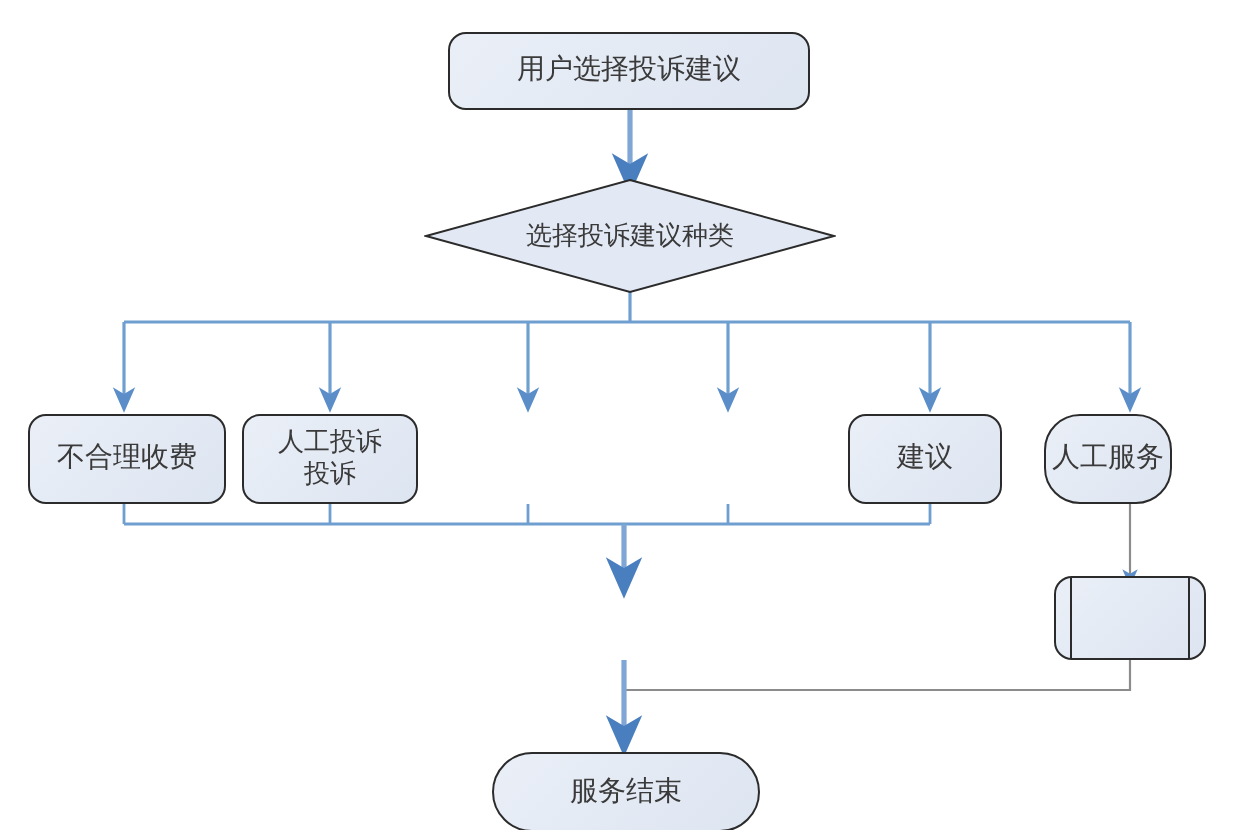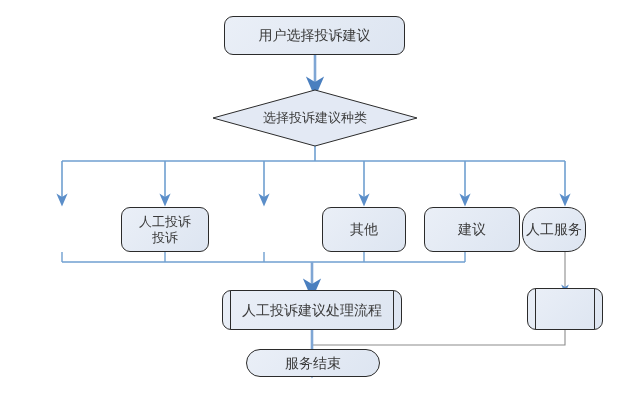--- a/index.html
+++ b/index.html
@@ -132,47 +132,42 @@
     <span class="lbl">用户选择投诉建议</span>
   </div>
 
   <div class="diamond" style="left:212px; top:89px; width:206px; height:58px;">
     <svg class="shape" viewBox="0 0 206 58" preserveAspectRatio="none">
       <polygon points="103,1 205,29 103,57 1,29" fill="#e3e9f4" stroke="#2b2b2b" stroke-width="1"></polygon>
     </svg>
     <span class="lbl f13">选择投诉建议种类</span>
   </div>
 
+  <div class="node rounded f14" style="left:14px; top:207px; width:99px; height:45px;">
+    <span class="lbl">不合理收费</span>
+  </div>
 
   <div class="node rounded f13" style="left:121px; top:207px; width:88px; height:45px;">
     <span class="lbl">人工投诉
 投诉</span>
   </div>
 
 
-  <div class="node rounded f14" style="left:322px; top:207px; width:84px; height:45px;">
-    <span class="lbl">其他</span>
-  </div>
 
-  <div class="node rounded f14" style="left:424px; top:207px; width:96px; height:45px;">
+  <div class="node rounded f14" style="left:424px; top:207px; width:77px; height:45px;">
     <span class="lbl">建议</span>
   </div>
 
   <div class="node rounded f14" style="left:522px; top:207px; width:64px; height:45px;border-radius:18px;">
     <span class="lbl">人工服务</span>
   </div>
 
-  <div class="node predef f14" style="left:222px; top:290px; width:180px; height:40px;">
-    <span class="bar-l"></span>
-    <span class="bar-r"></span>
-    <span class="lbl">人工投诉建议处理流程</span>
-  </div>
 
   <div class="node predef f13" style="left:527px; top:288px; width:76px; height:42px;">
     <span class="bar-l"></span>
     <span class="bar-r"></span>
   </div>
 
-  <div class="node terminator f14" style="left:246px; top:349px; width:134px; height:28px;">
+  <div class="node terminator f14" style="left:246px; top:376px; width:134px; height:40px;">
     <span class="lbl">服务结束</span>
   </div>
 
 </div>
 
 </body></html>

